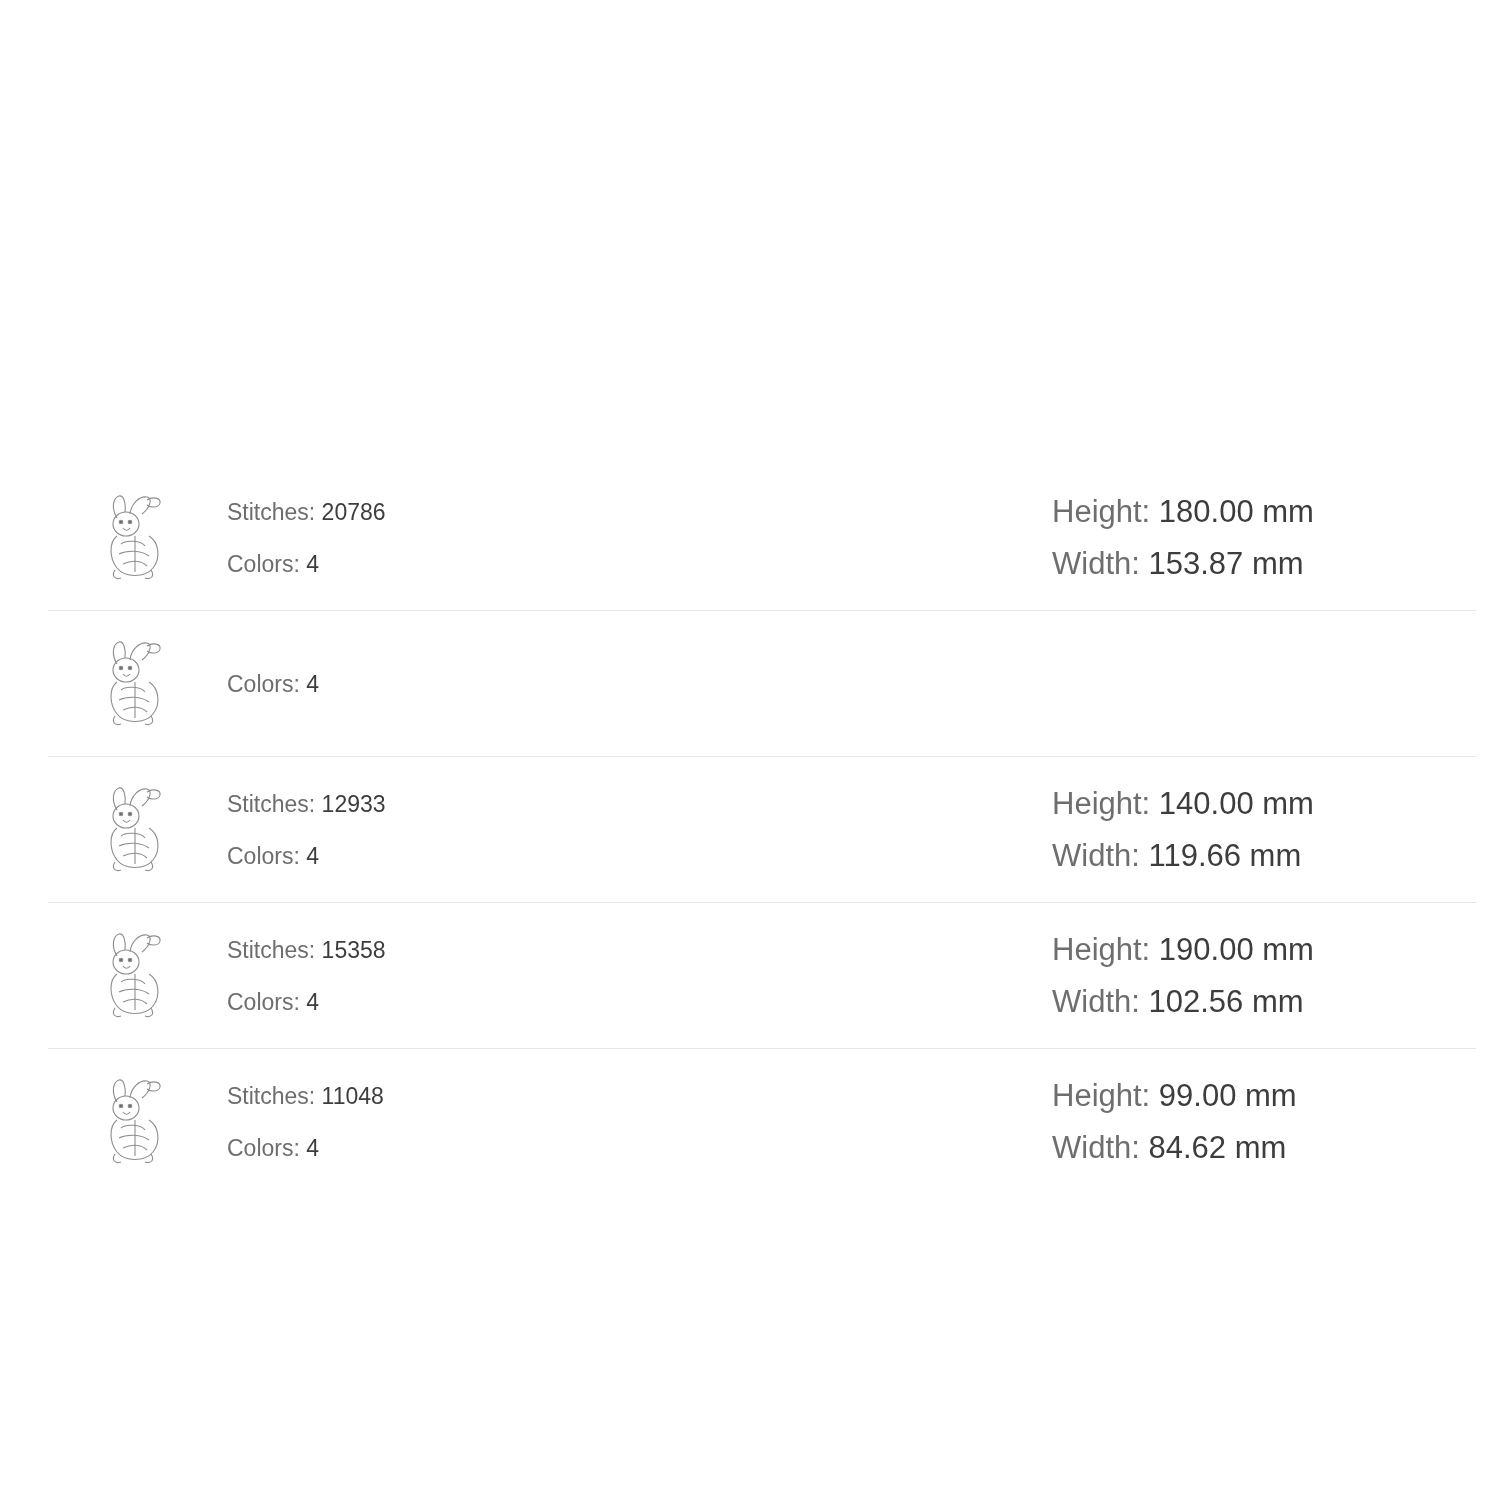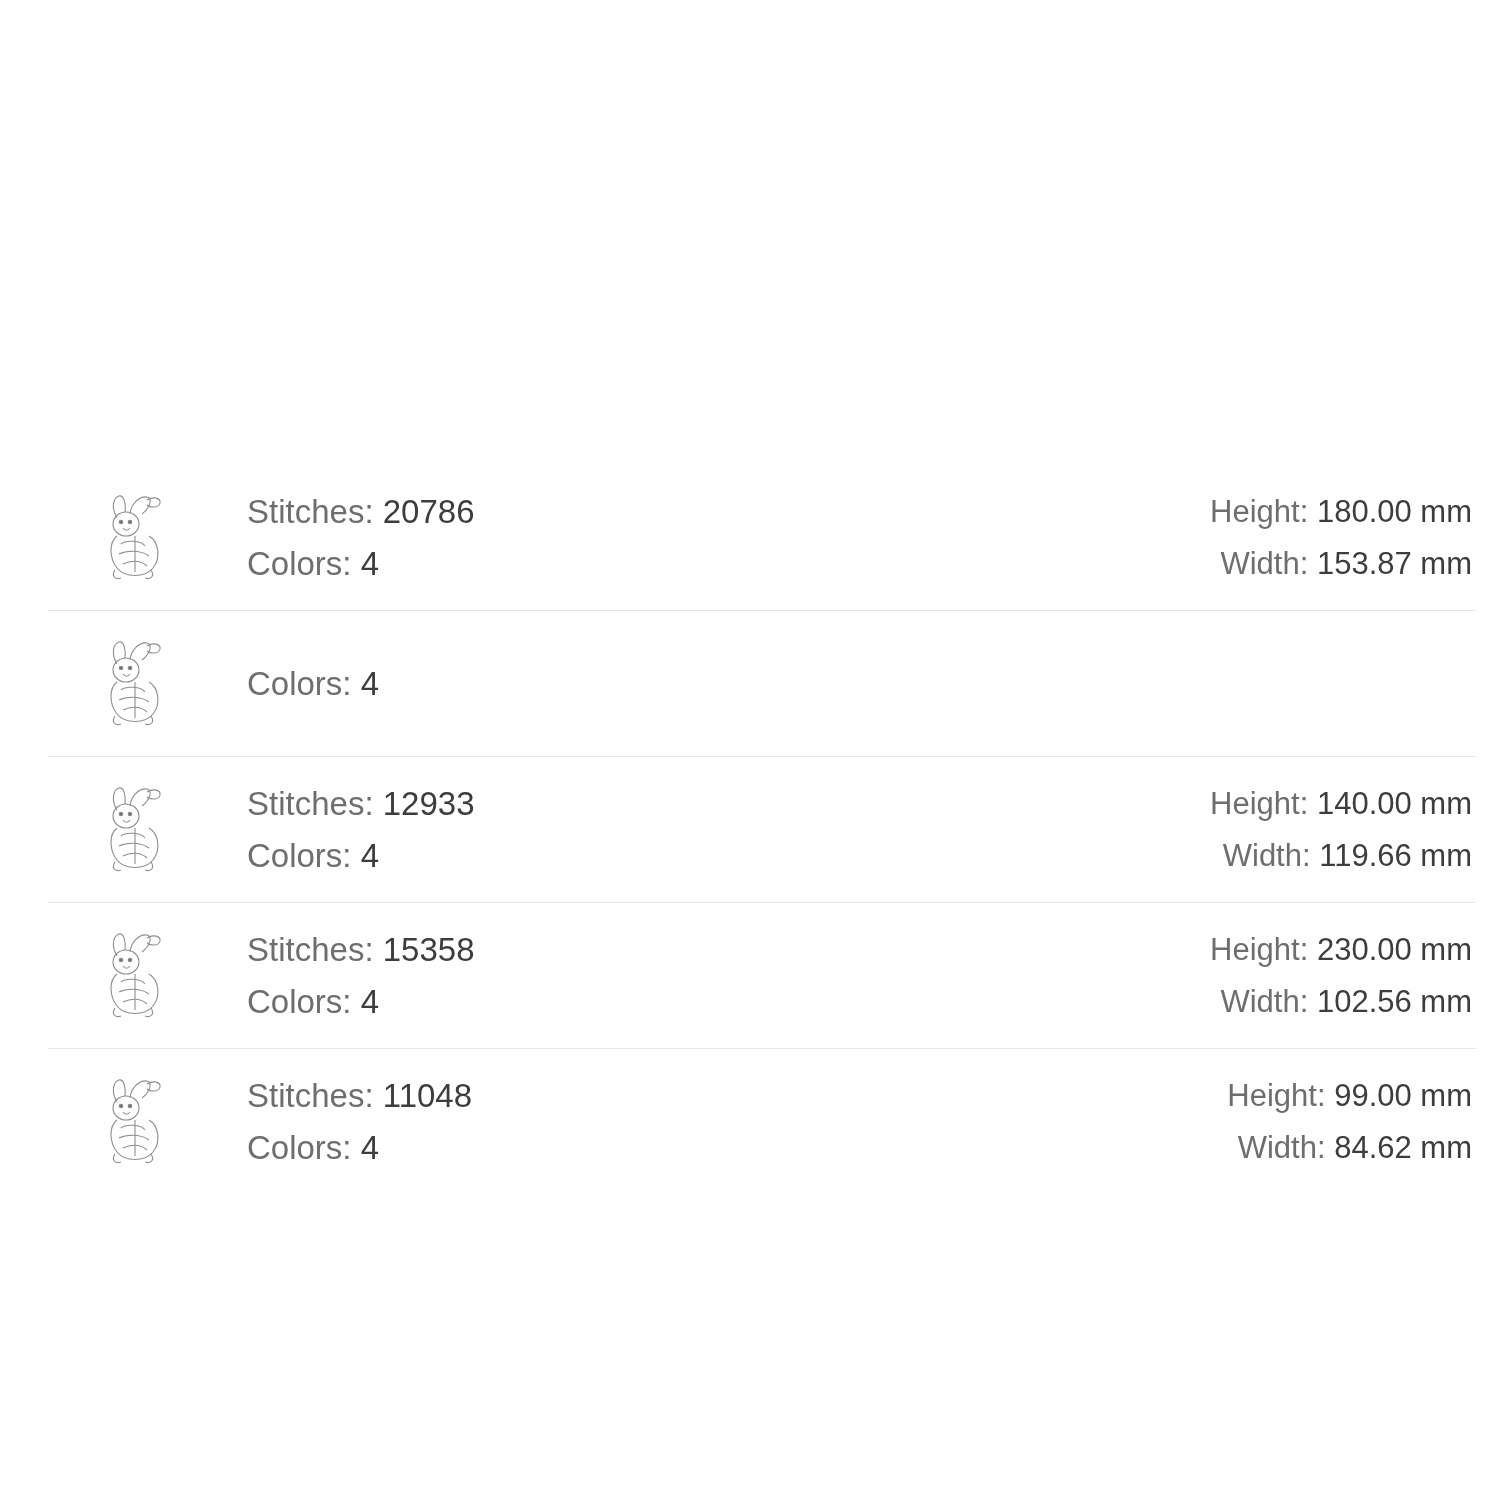--- a/index.html
+++ b/index.html
@@ -51,36 +51,34 @@
     width: 100%;
     height: 100%;
   }
 
   .info-cell {
     flex: 1 1 auto;
     padding-left: 4px;
   }
 
   .info-line {
-    font-size: 33px;
+    font-size: 23px;
     line-height: 52px;
     white-space: nowrap;
     color: #606060;
-    margin-left: 20px;
   }
   .info-line .label {
     color: #6e6e6e;
   }
   .info-line .value {
     color: #3d3d3d;
   }
 
   .dim-cell {
     flex: 0 0 420px;
-    text-align: right;
     padding-right: 4px;
   }
   .dim-line {
     font-size: 31px;
     line-height: 52px;
     white-space: nowrap;
     color: #606060;
   }
   .dim-line .label {
     color: #6e6e6e;
@@ -246,21 +244,21 @@
         <span class="value">15358</span>
       </div>
       <div class="info-line">
         <span class="label">Colors:</span>
         <span class="value">4</span>
       </div>
     </div>
     <div class="dim-cell">
       <div class="dim-line">
         <span class="label">Height:</span>
-        <span class="value">230.00 mm</span>
+        <span class="value">190.00 mm</span>
       </div>
       <div class="dim-line">
         <span class="label">Width:</span>
         <span class="value">102.56 mm</span>
       </div>
     </div>
   </div>
 
   <div class="design-row last">
     <div class="thumb-cell">

